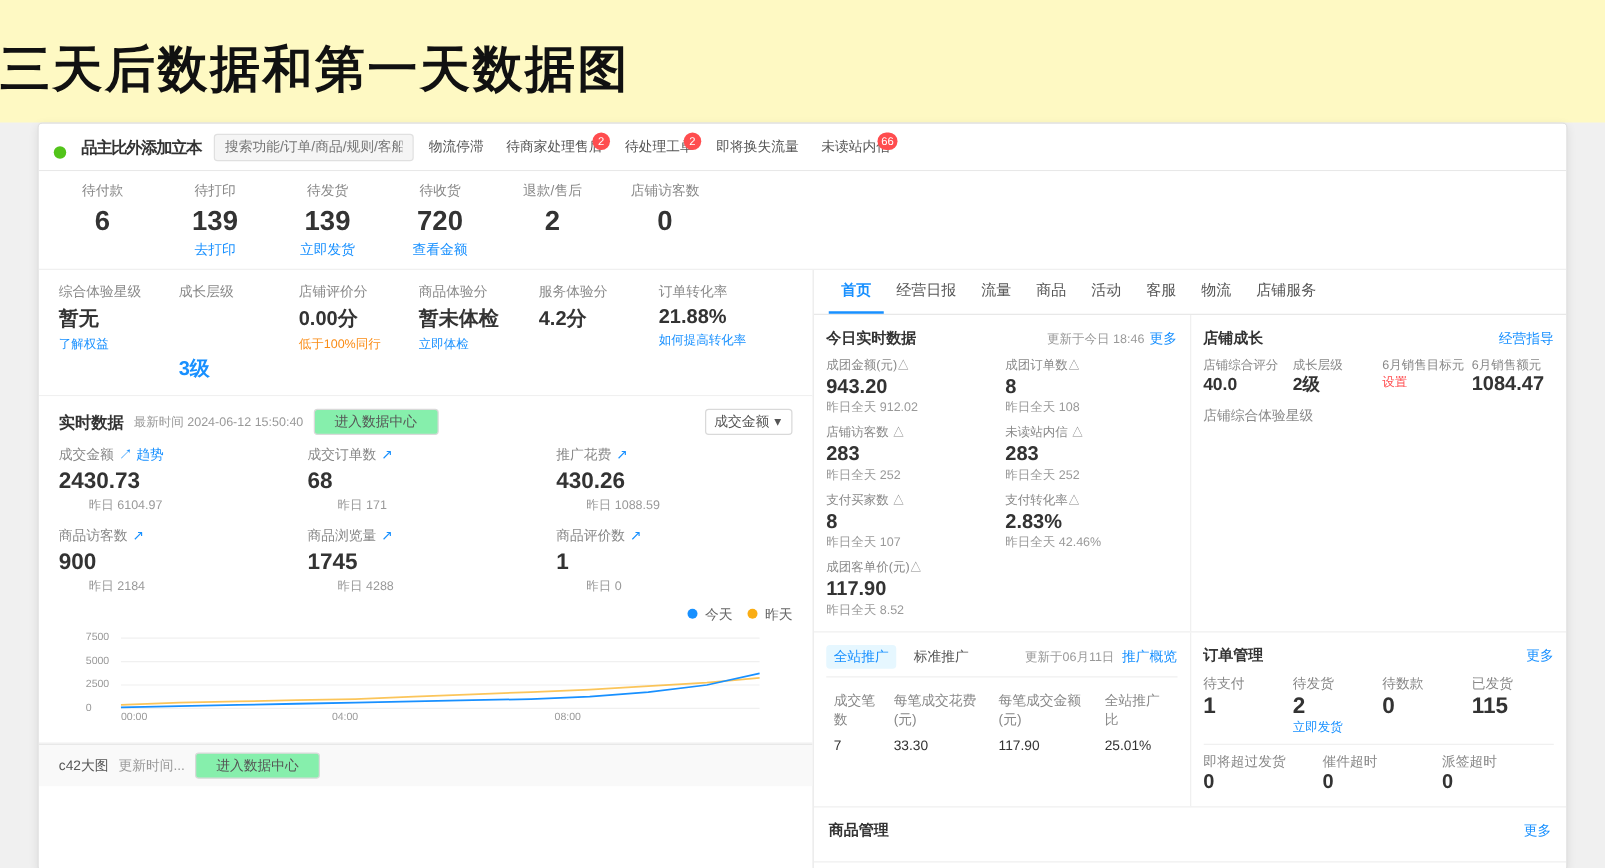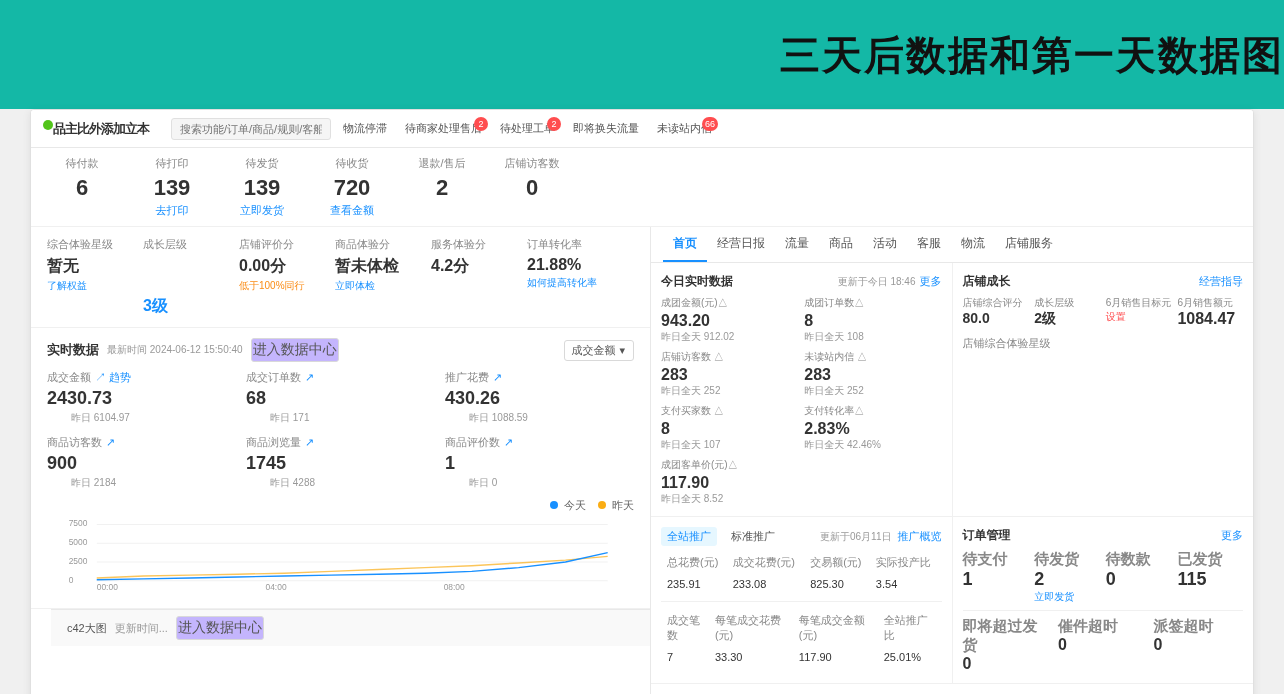--- a/index.html
+++ b/index.html
@@ -4,23 +4,23 @@
   <style>
     * { margin: 0; padding: 0; box-sizing: border-box; }
     body {
       font-family: -apple-system, BlinkMacSystemFont, "PingFang SC", "Microsoft YaHei", sans-serif;
       background: #f0f0f0;
       width: 1284px;
       min-height: 694px;
       overflow: hidden;
     }
     .page-title-area {
-      background: #14b8a6;
-      text-align: right;
-      padding: 28px 0 26px;
+      background: #fef9c3;
+      text-align: left;
+      padding: 28px 0 15px;
     }
     .page-title-text {
       font-size: 40px;
       font-weight: 700;
       color: #111;
       letter-spacing: 2px;
     }
     .main-frame {
       margin: 0 30px;
       background: #fff;
@@ -34,23 +34,23 @@
       background: #fff;
       border-bottom: 1px solid #e8e8e8;
       display: flex;
       align-items: center;
       padding: 0 12px;
       height: 38px;
       gap: 6px;
     }
     .logo-area {
       display: flex;
-      align-items: flex-start;
-      gap: 0;
-      margin-right: 16px;
+      align-items: flex-end;
+      gap: 12px;
+      margin-right: 4px;
     }
     .logo-dot {
       width: 10px; height: 10px;
       border-radius: 50%;
       background: #52c41a;
     }
     .logo-text {
       font-size: 13px;
       font-weight: bold;
       color: #333;
@@ -181,25 +181,25 @@
       color: #333;
     }
     .section-meta {
       font-size: 10px;
       color: #999;
       display: flex;
       align-items: center;
       gap: 6px;
     }
     .enter-btn {
-      background: #c4b5fd;
+      background: #86efac;
       border: 1px solid #d9d9d9;
       border-radius: 3px;
-      padding: 2px 1px;
-      font-size: 14px;
+      padding: 2px 16px;
+      font-size: 11px;
       color: #555;
       cursor: pointer;
     }
     .metrics-grid {
       display: grid;
       grid-template-columns: repeat(3, 1fr);
       gap: 10px;
       margin-bottom: 8px;
     }
     .metric-card {
@@ -307,23 +307,22 @@
     .order-grid {
       display: grid;
       grid-template-columns: repeat(4, 1fr);
       gap: 6px;
     }
     .order-cell {
       display: flex;
       flex-direction: column;
     }
     .order-label {
-      font-size: 15px;
+      font-size: 11px;
       color: #888;
-      font-weight: bold;
     }
     .order-value {
       font-size: 18px;
       font-weight: 600;
       color: #333;
     }
     .order-link {
       font-size: 10px;
       color: #1890ff;
       cursor: pointer;
@@ -586,21 +585,21 @@
             <text x="210" y="78" font-size="9" fill="#999">04:00</text>
             <text x="400" y="78" font-size="9" fill="#999">08:00</text>
 
             <polyline points="30,65 80,63 130,62 180,61 230,60 280,58 330,56 380,54 430,52 480,49 530,46 575,42" fill="none" stroke="#faad14" stroke-width="1.5" opacity="0.7"></polyline>
 
             <polyline points="30,67 80,66 130,65 180,64 230,63 280,62 330,61 380,60 430,58 480,54 530,48 575,38" fill="none" stroke="#1890ff" stroke-width="1.5"></polyline>
           </svg>
         </div>
       </div>
 
-      <div style="padding:6px 16px; background:#f9f9f9; border-top:1px solid #e8e8e8; display:flex; align-items:center; gap:8px; font-size:11px; color:#555;margin-left:20px;">
+      <div style="padding:6px 16px; background:#f9f9f9; border-top:1px solid #e8e8e8; display:flex; align-items:center; gap:8px; font-size:11px; color:#555;">
         <span>c42大图</span>
         <span style="color:#999;">更新时间...</span>
         <button class="enter-btn">进入数据中心</button>
       </div>
     </div>
 
     <div class="right-panel">
 
       <div class="rp-tabs">
         <div class="rp-tab active">首页</div>
@@ -663,21 +662,21 @@
         </div>
 
         <div style="flex:1; padding:10px 10px;">
           <div style="display:flex; justify-content:space-between; align-items:center; margin-bottom:6px;">
             <span style="font-size:12px; font-weight:600; color:#333;">店铺成长</span>
             <span class="more-link">经营指导</span>
           </div>
           <div style="display:grid; grid-template-columns:1fr 1fr 1fr 1fr; gap:6px; margin-bottom:8px;">
             <div class="sg-cell">
               <span class="sg-label">店铺综合评分</span>
-              <span class="sg-value">80.0</span>
+              <span class="sg-value">40.0</span>
             </div>
             <div class="sg-cell">
               <span class="sg-label">成长层级</span>
               <span class="sg-value">2级</span>
             </div>
             <div class="sg-cell">
               <span class="sg-label">6月销售目标元</span>
               <span class="sg-link red">设置</span>
             </div>
             <div class="sg-cell">
@@ -695,38 +694,20 @@
           <div style="display:flex; align-items:center; justify-content:space-between; margin-bottom:4px;">
             <div style="display:flex; gap:8px;">
               <span class="promo-tab active">全站推广</span>
               <span class="promo-tab">标准推广</span>
             </div>
             <div style="display:flex; gap:6px; align-items:center;">
               <span style="font-size:10px; color:#999;">更新于06月11日</span>
               <span class="more-link">推广概览</span>
             </div>
           </div>
-          <table class="promo-table">
-            <thead>
-              <tr>
-                <th>总花费(元)</th>
-                <th>成交花费(元)</th>
-                <th>交易额(元)</th>
-                <th>实际投产比</th>
-              </tr>
-            </thead>
-            <tbody>
-              <tr>
-                <td>235.91</td>
-                <td>233.08</td>
-                <td>825.30</td>
-                <td>3.54</td>
-              </tr>
-            </tbody>
-          </table>
           <div class="small-divider"></div>
           <table class="promo-table">
             <thead>
               <tr>
                 <th>成交笔数</th>
                 <th>每笔成交花费(元)</th>
                 <th>每笔成交金额(元)</th>
                 <th>全站推广比</th>
               </tr>
             </thead>

